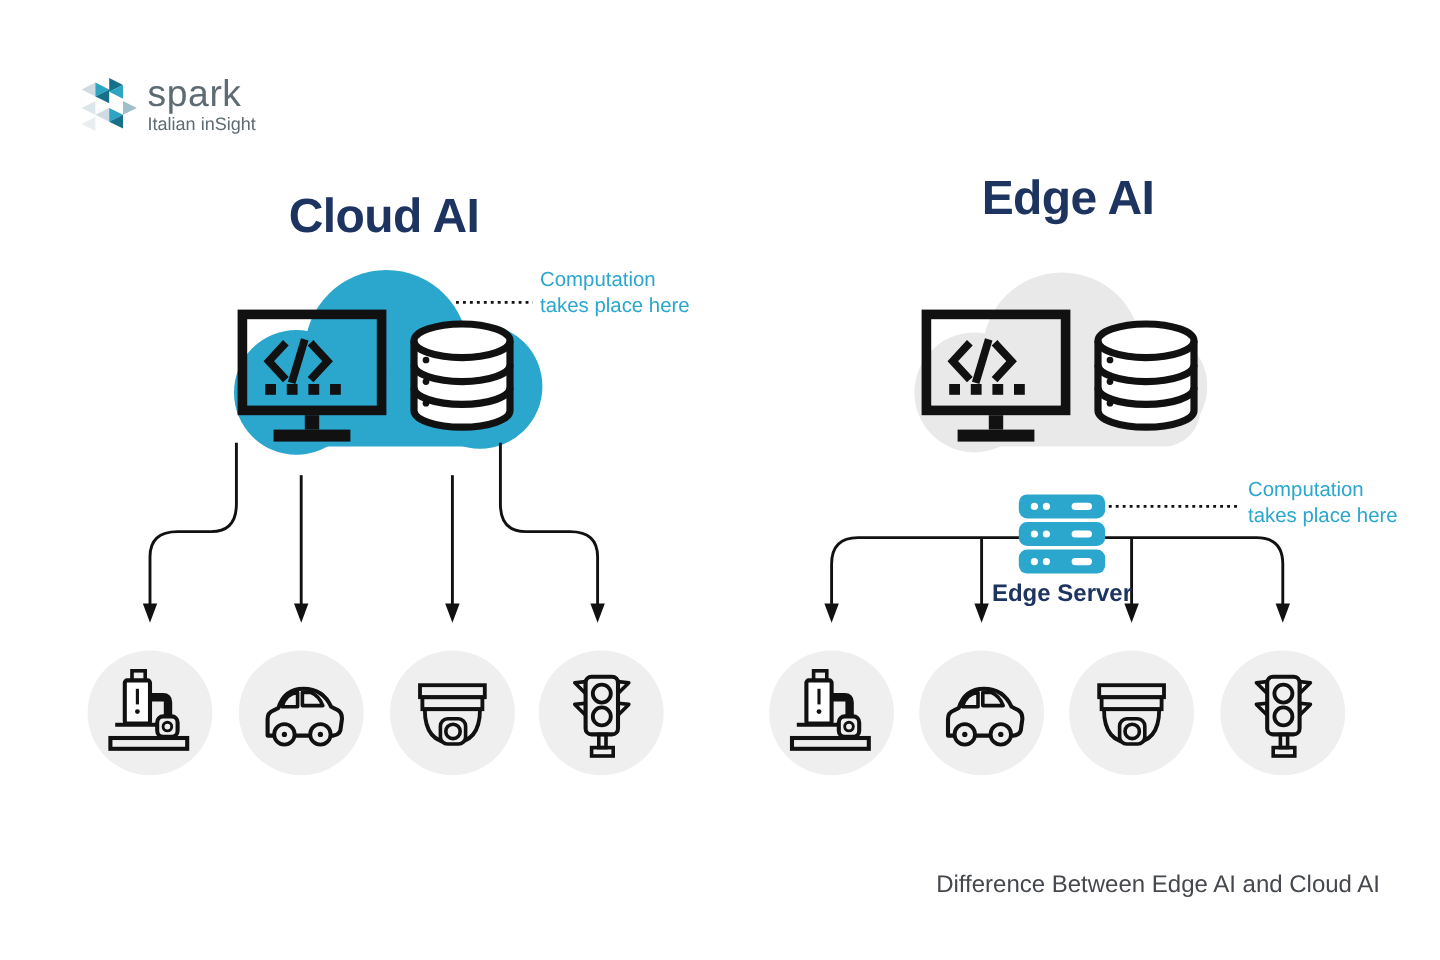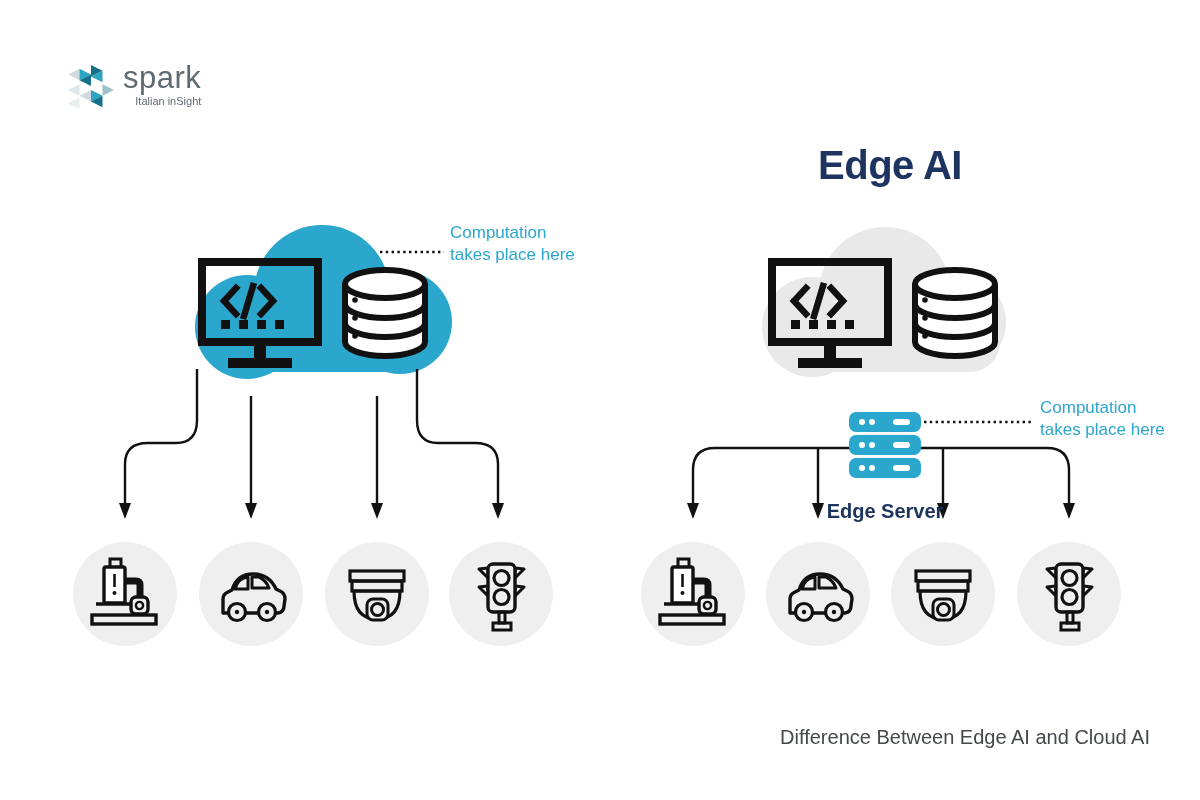--- a/index.html
+++ b/index.html
@@ -22,21 +22,21 @@
   }
   .server-label{
     font-size:20px;color:var(--navy);text-align:center;font-weight:600;
   }
   .caption{
     font-size:20px;color:var(--caption-gray);
   }
   .logo{display:flex;align-items:flex-start}
   .logo-text{margin-left:9px;color:var(--logo-gray)}
   .logo-brand{font-size:31px;line-height:1;font-weight:400;letter-spacing:0.5px}
-  .logo-tagline{font-size:11px;text-align:right;margin-top:2px}
+  .logo-tagline{font-size:15px;text-align:right;margin-top:2px}
   
   .fill-accent{fill:var(--accent-teal)}
   .fill-cloudgray{fill:var(--cloud-gray)}
   .fill-circlegray{fill:var(--circle-gray)}
   .ink-stroke{stroke:var(--ink);fill:none}
 </style>
 </head>
 <body>
 
 <div class="canvas">
@@ -234,24 +234,25 @@
       <polygon points="36,22 48,28 36,34" fill="#9FBFC9"></polygon>
       <polygon points="0,42 12,36 12,48" fill="#E8EEF0"></polygon>
       <polygon points="24,40 36,34 36,46" fill="#17708A"></polygon>
     </svg>
     <div class="logo-text">
       <div class="logo-brand">spark</div>
       <div class="logo-tagline">Italian inSight</div>
     </div>
   </div>
 
+  <div class="abs section-title" style="left:140px;top:160px;width:360px">Cloud AI</div>
 
   <div class="abs section-title" style="left:710px;top:145px;width:360px">Edge AI</div>
 
   <div class="abs annotation" style="left:450px;top:222px;width:132px">Computation takes place here</div>
 
   <div class="abs annotation" style="left:1040px;top:397px;width:132px">Computation takes place here</div>
 
-  <div class="abs server-label" style="left:810px;top:500px;width:150px">Edge Server</div>
+  <div class="abs server-label" style="left:810px;top:484px;width:150px">Edge Server</div>
 
   <div class="abs caption" style="right:50px;top:726px">Difference Between Edge AI and Cloud AI</div>
 
 </div>
 
 </body></html>

